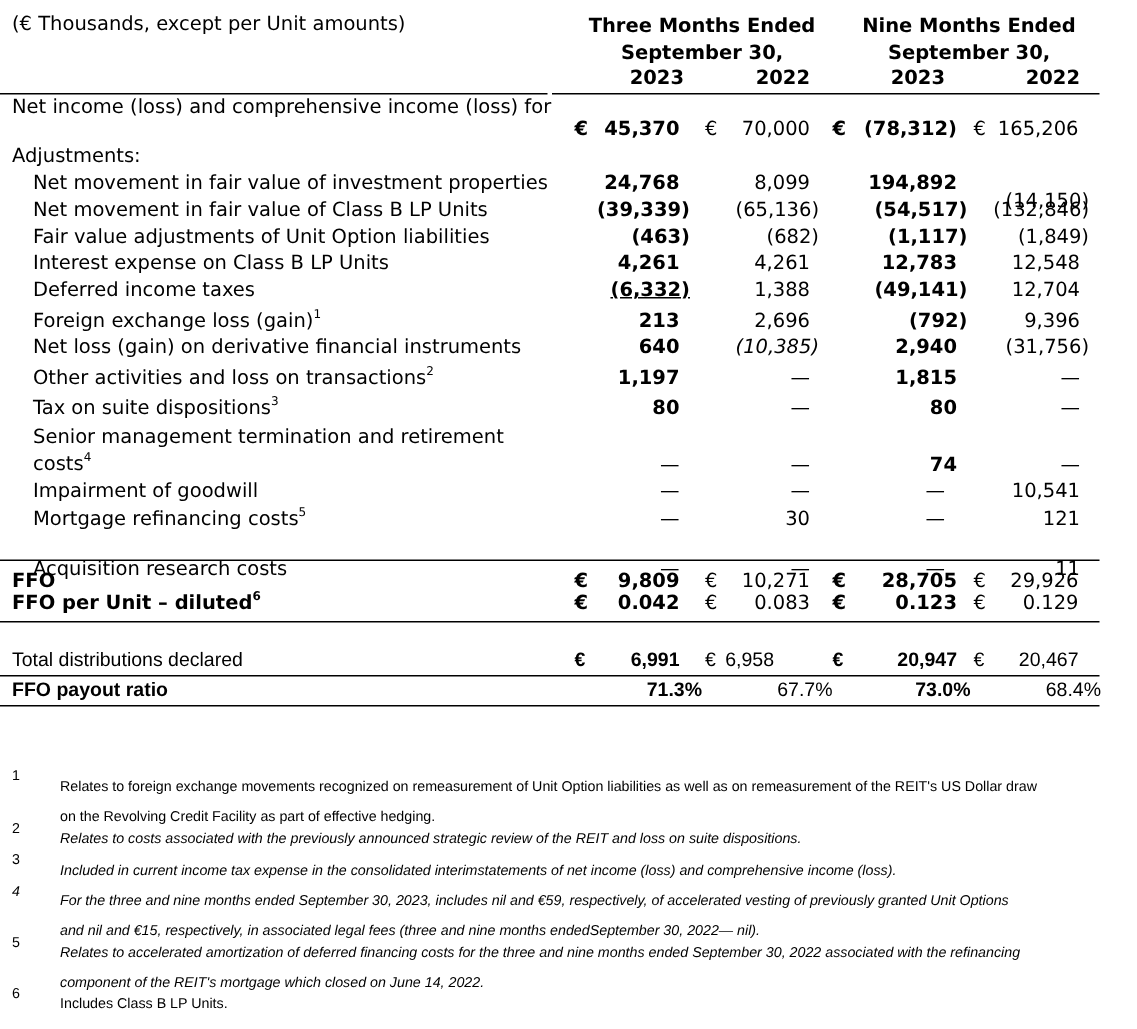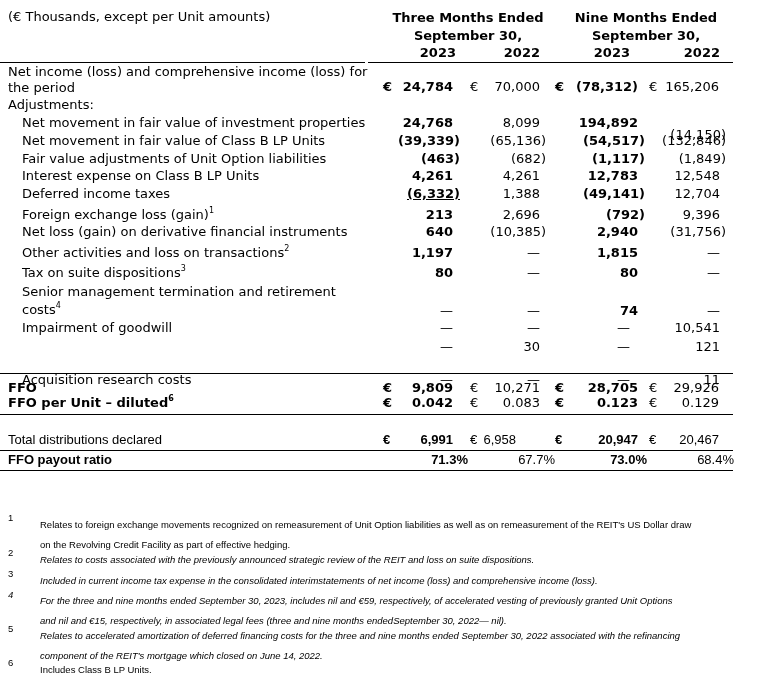--- a/index.html
+++ b/index.html
@@ -43,24 +43,23 @@
   <div class="hdr-year" style="left:380px; top:45px; width:76px;">2023</div>
   <div class="hdr-year" style="left:460px; top:45px; width:80px;">2022</div>
   <div class="hdr-year" style="left:550px; top:45px; width:80px;">2023</div>
   <div class="hdr-year" style="left:640px; top:45px; width:80px;">2022</div>
   <div class="rule" style="left:0; top:62px; width:365px;"></div>
   <div class="rule" style="left:368px; top:62px; width:365px; border-top-width:1.5px;"></div>
 
   <div class="row" style="top:64px; height:34px;">
     <div class="label noindent" style="top:0; line-height:16px;">
       <div>Net income (loss) and comprehensive income (loss) for</div>
-      <div>the period</div>
     </div>
     <span class="cur b" style="left:383px; top:15px;">€</span>
-    <span class="cell b" style="left:395px; top:15px; width:58px;">24,784</span>
+    <span class="cell b" style="left:395px; top:15px; width:58px;">45,370</span>
     <span class="cur" style="left:470px; top:15px;">€</span>
     <span class="cell" style="left:480px; top:15px; width:60px;">70,000</span>
     <span class="cur b" style="left:555px; top:15px;">€</span>
     <span class="cell b" style="left:565px; top:15px; width:73px;">(78,312)</span>
     <span class="cur" style="left:649px; top:15px;">€</span>
     <span class="cell" style="left:660px; top:15px; width:59px;">165,206</span>
   </div>
 
   <div class="row" style="top:97px;">
     <span class="label noindent">Adjustments:</span>
@@ -104,21 +103,21 @@
   <div class="row" style="top:207px;">
     <span class="label indent"><span>Foreign exchange loss (gain)</span><sup>1</sup></span>
     <span class="cell b" style="left:370px; top:0; width:83px;">213</span>
     <span class="cell" style="left:460px; top:0; width:80px;">2,696</span>
     <span class="cell b" style="left:550px; top:0; width:95px;">(792)</span>
     <span class="cell" style="left:640px; top:0; width:80px;">9,396</span>
   </div>
   <div class="row" style="top:224px;">
     <span class="label indent">Net loss (gain) on derivative financial instruments</span>
     <span class="cell b" style="left:370px; top:0; width:83px;">640</span>
-    <span class="cell" style="left:460px; top:0; width:86px;">(10,385)</span>
+    <span class="cell" style="left:460px; top:0; width:86px;font-style:italic;">(10,385)</span>
     <span class="cell b" style="left:550px; top:0; width:88px;">2,940</span>
     <span class="cell" style="left:640px; top:0; width:86px;">(31,756)</span>
   </div>
   <div class="row" style="top:245px;padding-left:40px;">
     <span class="label indent"><span>Other activities and loss on transactions</span><sup>2</sup></span>
     <span class="cell b" style="left:370px; top:0; width:83px;">1,197</span>
     <span class="cell" style="left:460px; top:0; width:80px;">—</span>
     <span class="cell b" style="left:550px; top:0; width:88px;">1,815</span>
     <span class="cell" style="left:640px; top:0; width:80px;">—</span>
   </div>
@@ -140,20 +139,21 @@
     <span class="cell" style="left:640px; top:20px; width:80px;">—</span>
   </div>
   <div class="row" style="top:320px;">
     <span class="label indent">Impairment of goodwill</span>
     <span class="cell" style="left:370px; top:0; width:83px;">—</span>
     <span class="cell" style="left:460px; top:0; width:80px;">—</span>
     <span class="cell" style="left:550px; top:0; width:80px;">—</span>
     <span class="cell" style="left:640px; top:0; width:80px;">10,541</span>
   </div>
   <div class="row" style="top:339px;">
+    <span class="label indent"><span>Mortgage refinancing costs</span><sup>5</sup></span>
     <span class="cell" style="left:370px; top:0; width:83px;">—</span>
     <span class="cell" style="left:460px; top:0; width:80px;">30</span>
     <span class="cell" style="left:550px; top:0; width:80px;">—</span>
     <span class="cell" style="left:640px; top:0; width:80px;">121</span>
   </div>
   <div class="row" style="top:357px;margin-top:15px;">
     <span class="label indent">Acquisition research costs</span>
     <span class="cell" style="left:370px; top:0; width:83px;">—</span>
     <span class="cell" style="left:460px; top:0; width:80px;">—</span>
     <span class="cell" style="left:550px; top:0; width:80px;">—</span>

